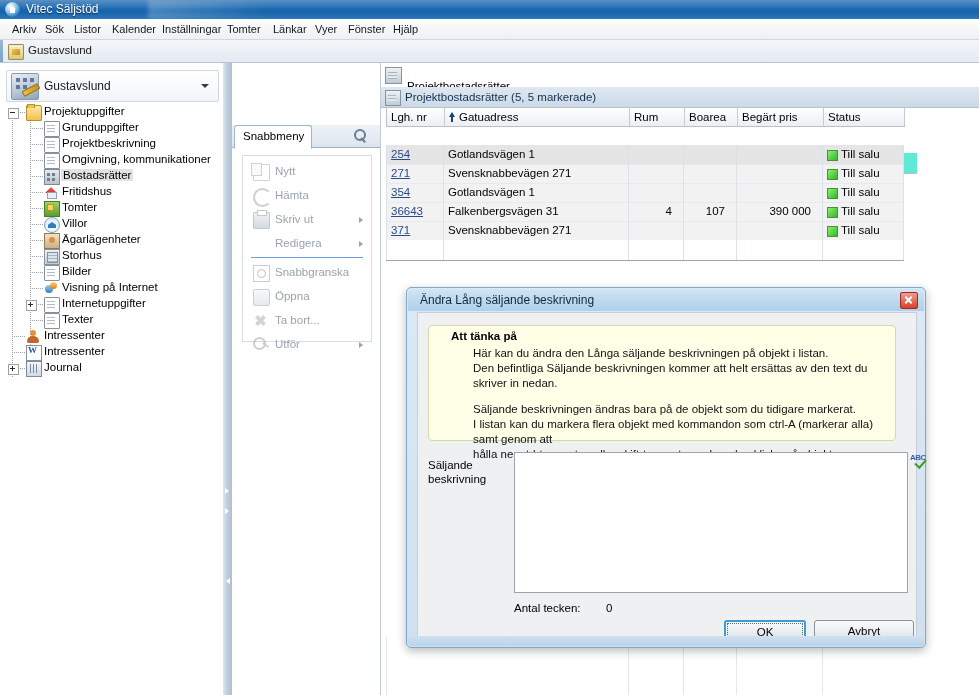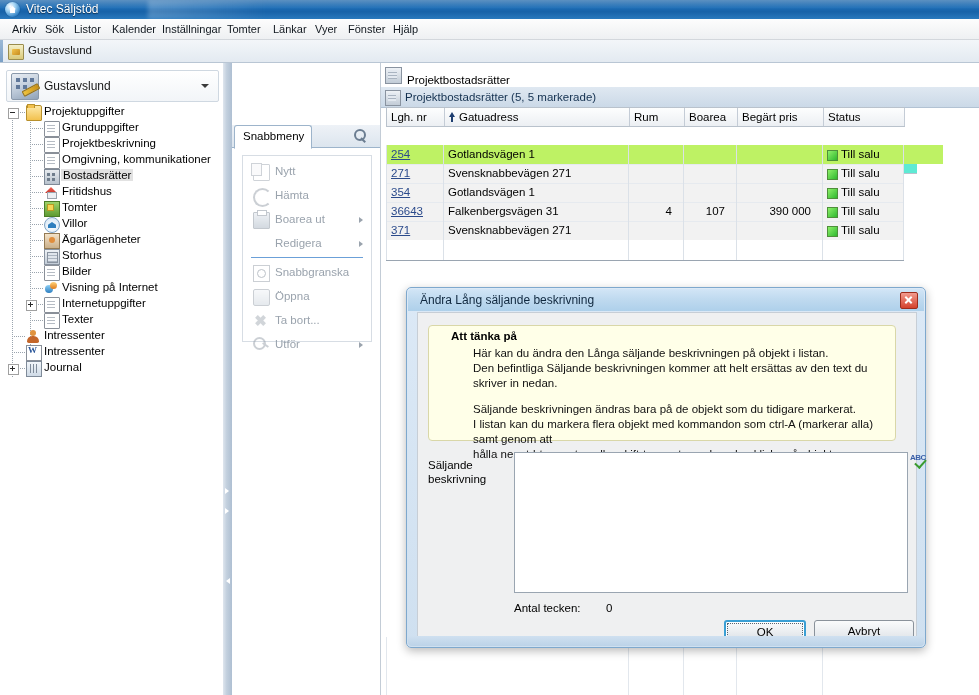--- a/index.html
+++ b/index.html
@@ -227,21 +227,21 @@
   .right-head{
     position:absolute;left:0;top:0;width:598px;height:24px;
     background:#ffffff;border-bottom:1px solid #d6dde4;
   }
   .rh-icon{
     position:absolute;left:4px;top:4px;width:15px;height:15px;
     background:linear-gradient(180deg,#eef2f6,#c2ccd7);border:1px solid #8993a0;
   }
   .rh-icon:after{content:"";position:absolute;left:2px;top:2px;width:9px;height:9px;
     background:repeating-linear-gradient(#e3e9f0 0 2px,#a9b4c1 2px 3px);}
-  .rh-text{position:absolute;left:26px;top:11px;font-size:11.5px;}
+  .rh-text{position:absolute;left:26px;top:17px;font-size:11.5px;}
   .list-head{
     position:absolute;left:0;top:24px;width:598px;height:20px;
     background:linear-gradient(180deg,#dfe8f1,#cbd9e7);
     border-bottom:1px solid #b2c2d3;
   }
   .lh-icon{
     position:absolute;left:4px;top:3px;width:14px;height:14px;
     background:linear-gradient(180deg,#eef2f6,#c2ccd7);border:1px solid #8993a0;
   }
   .lh-icon:after{content:"";position:absolute;left:2px;top:2px;width:8px;height:8px;
@@ -555,21 +555,21 @@
       <div class="mi" style="top:4px">
         <div class="mi-ico ico-new"></div>
         <div class="mi-label">Nytt</div>
       </div>
       <div class="mi" style="top:28px">
         <div class="mi-ico ico-fetch"></div>
         <div class="mi-label">Hämta</div>
       </div>
       <div class="mi" style="top:52px">
         <div class="mi-ico ico-print"></div>
-        <div class="mi-label">Boarea ut</div>
+        <div class="mi-label">Skriv ut</div>
         <div class="mi-arrow"></div>
       </div>
       <div class="mi" style="top:76px">
         <div class="mi-label">Redigera</div>
         <div class="mi-arrow"></div>
       </div>
       <div class="mi-sep" style="top:101px"></div>
       <div class="mi" style="top:105px">
         <div class="mi-ico ico-preview"></div>
         <div class="mi-label">Snabbgranska</div>
@@ -635,21 +635,21 @@
         <div class="gf-cell" style="left:351px;width:85px;">
           <span>Allt</span>
           <div class="gf-arrow"></div>
         </div>
         <div class="gf-cell btn" style="left:437px;width:80px;">
           <span>Allt</span>
           <div class="gf-btn"></div>
         </div>
       </div>
 
-      <div class="grow" style="top:38px;background:#bef264;padding-left:39px;">
+      <div class="grow" style="top:38px;background:#e5e5e5;">
         <div class="gc" style="left:1px;width:57px;"><span class="gl">254</span></div>
         <div class="gc" style="left:58px;width:185px;">Gotlandsvägen 1</div>
         <div class="gc num" style="left:243px;width:55px;"></div>
         <div class="gc num" style="left:298px;width:53px;"></div>
         <div class="gc num" style="left:351px;width:86px;"></div>
         <div class="gc" style="left:437px;width:81px;padding-left:18px;">
           <div class="status-sq"></div>
           <span>Till salu</span>
         </div>
       </div>

